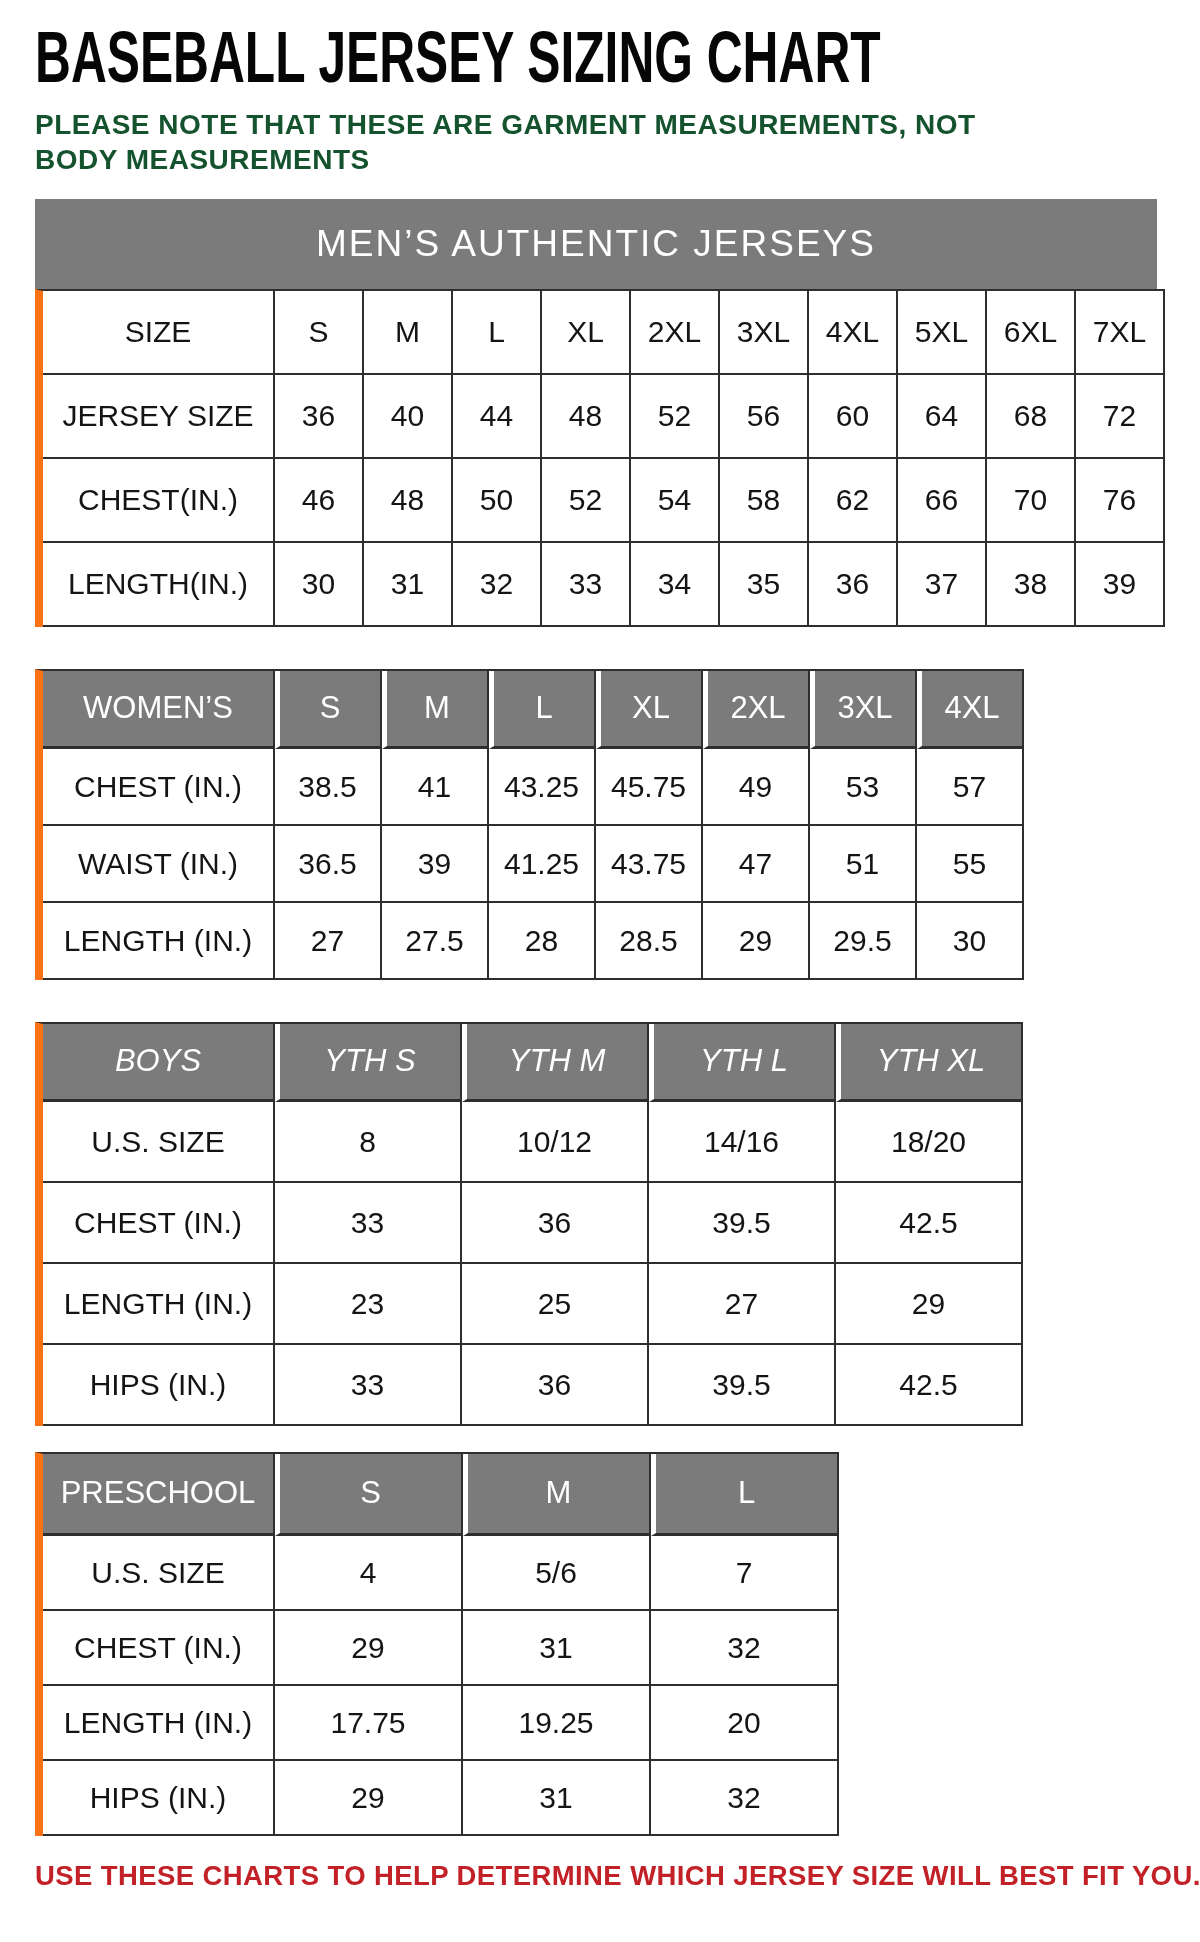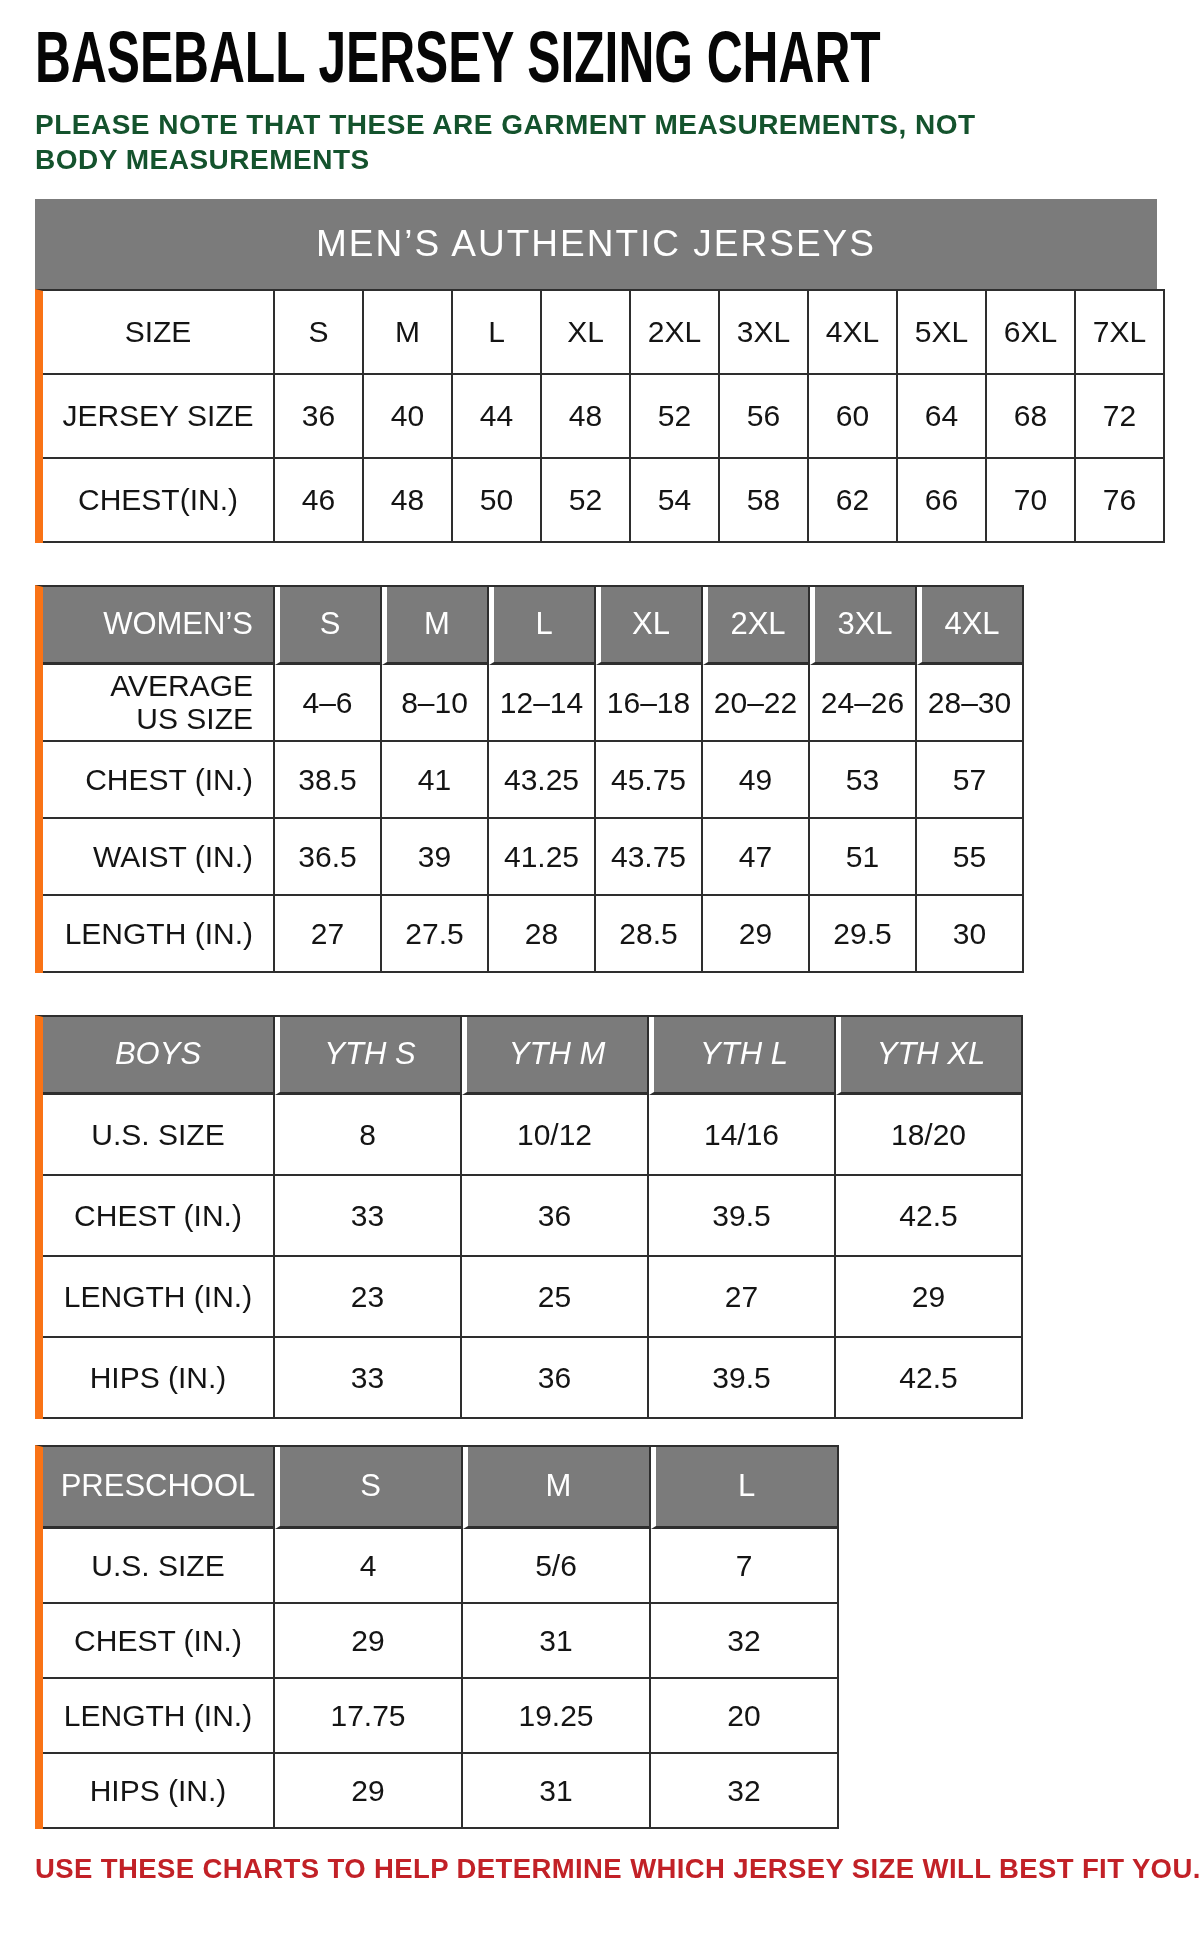--- a/index.html
+++ b/index.html
@@ -77,21 +77,21 @@
   .tbl-men       { width: 1122px; }
   .tbl-men td    { height: 84px; }
   .tbl-men col.c0 { width: 232px; }
   .tbl-men col.cd { width: 89px; }
 
   .tbl-women       { width: 981px; }
   .tbl-women td    { height: 77px; }
   .tbl-women tr.head td { height: 78px; }
   .tbl-women col.c0 { width: 232px; }
   .tbl-women col.cd { width: 107px; }
-  .tbl-women td:first-child { padding: 0 20px; text-align: right; }
+  .tbl-women td:first-child { padding: 0 20px; }
 
   .tbl-boys       { width: 980px; }
   .tbl-boys td    { height: 81px; }
   .tbl-boys tr.head td { height: 78px; font-style: italic; }
   .tbl-boys col.c0 { width: 232px; }
   .tbl-boys col.cd { width: 187px; }
 
   .tbl-preschool       { width: 796px; }
   .tbl-preschool td    { height: 75px; }
   .tbl-preschool tr.head td { height: 82px; }
@@ -165,20 +165,33 @@
             <td>48</td>
             <td>50</td>
             <td>52</td>
             <td>54</td>
             <td>58</td>
             <td>62</td>
             <td>66</td>
             <td>70</td>
             <td>76</td>
           </tr>
+          <tr>
+            <td>LENGTH(IN.)</td>
+            <td>30</td>
+            <td>31</td>
+            <td>32</td>
+            <td>33</td>
+            <td>34</td>
+            <td>35</td>
+            <td>36</td>
+            <td>37</td>
+            <td>38</td>
+            <td>39</td>
+          </tr>
         </tbody>
       </table>
   </div>
 
   <div class="section">
     <table class="tbl-women">
         <colgroup>
           <col class="c0">
           <col class="cd">
           <col class="cd">
@@ -193,30 +206,20 @@
             <td>WOMEN’S</td>
             <td>S</td>
             <td>M</td>
             <td>L</td>
             <td>XL</td>
             <td>2XL</td>
             <td>3XL</td>
             <td>4XL</td>
           </tr>
           <tr>
-            <td>AVERAGE US SIZE</td>
-            <td>4–6</td>
-            <td>8–10</td>
-            <td>12–14</td>
-            <td>16–18</td>
-            <td>20–22</td>
-            <td>24–26</td>
-            <td>28–30</td>
-          </tr>
-          <tr>
             <td>CHEST (IN.)</td>
             <td>38.5</td>
             <td>41</td>
             <td>43.25</td>
             <td>45.75</td>
             <td>49</td>
             <td>53</td>
             <td>57</td>
           </tr>
           <tr>

